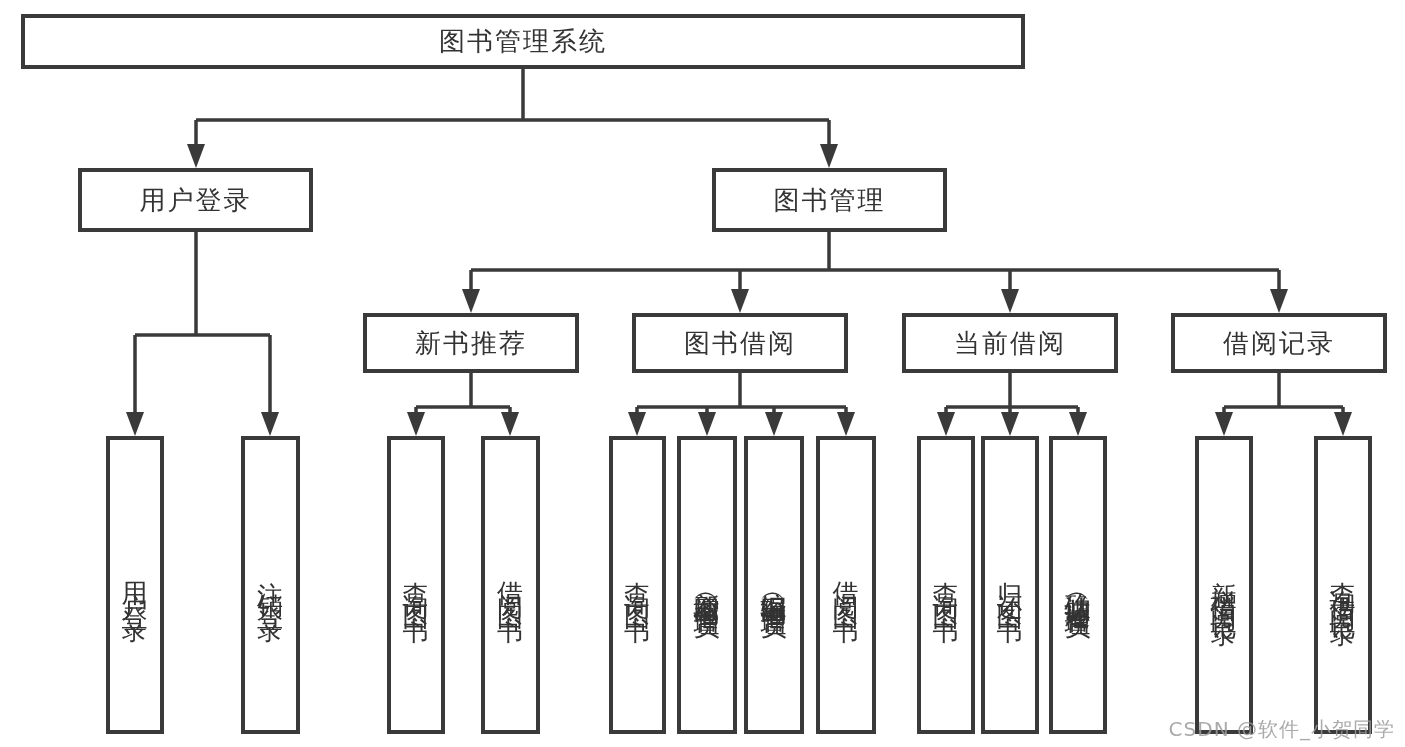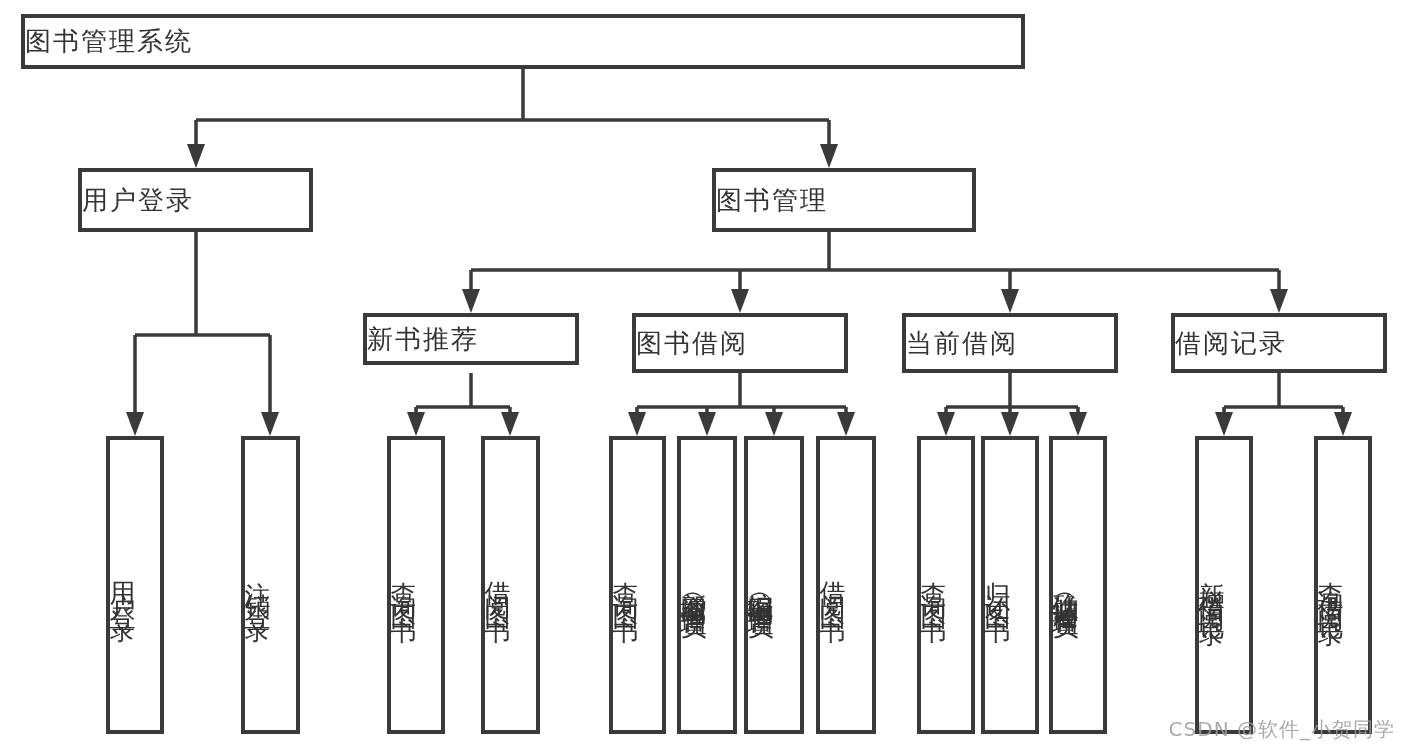--- a/index.html
+++ b/index.html
@@ -10,21 +10,21 @@
     font-family:"DejaVu Sans","Liberation Sans",sans-serif;
     overflow:hidden;
   }
   svg.connectors { position:absolute; left:0; top:0; width:1405px; height:747px; }
   .connector { stroke:var(--color-line,#3a3a3a); stroke-width:3.5; fill:none; }
   .arrow { fill:var(--color-line,#3a3a3a); stroke:none; }
   .box {
     position:absolute; box-sizing:border-box;
     border:4px solid var(--color-line,#3a3a3a);
     background:#ffffff;
-    display:flex; align-items:center; justify-content:flex-start;
+    display:flex; align-items:center; justify-content:center;
     font-size:26px; color:var(--color-text,#333333);
     letter-spacing:2px;
     white-space:nowrap;
   }
   .leaf span {
     writing-mode:vertical-rl;
     text-orientation:mixed;
     line-height:1;
     letter-spacing:12px;
     white-space:normal;
@@ -72,25 +72,25 @@
     <polygon class="arrow" points="1334,412 1352,412 1343,436"></polygon>
   </svg>
 
   <div class="box" style="left:21px;top:14px;width:1004px;height:55px">
     <span>图书管理系统</span>
   </div>
 
   <div class="box" style="left:78px;top:168px;width:235px;height:64px">
     <span>用户登录</span>
   </div>
-  <div class="box" style="left:712px;top:168px;width:264px;height:64px">
+  <div class="box" style="left:712px;top:168px;width:235px;height:64px">
     <span>图书管理</span>
   </div>
 
-  <div class="box" style="left:363px;top:313px;width:216px;height:52px">
+  <div class="box" style="left:363px;top:313px;width:216px;height:60px">
     <span>新书推荐</span>
   </div>
   <div class="box" style="left:632px;top:313px;width:216px;height:60px">
     <span>图书借阅</span>
   </div>
   <div class="box" style="left:902px;top:313px;width:216px;height:60px">
     <span>当前借阅</span>
   </div>
   <div class="box" style="left:1171px;top:313px;width:216px;height:60px">
     <span>借阅记录</span>

